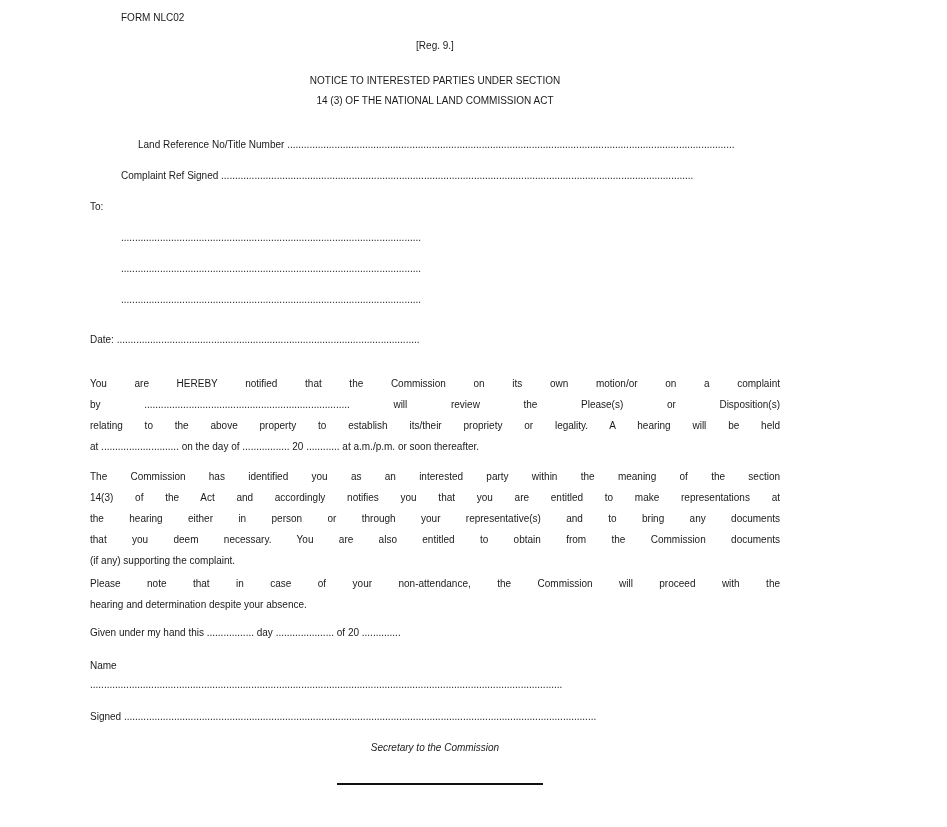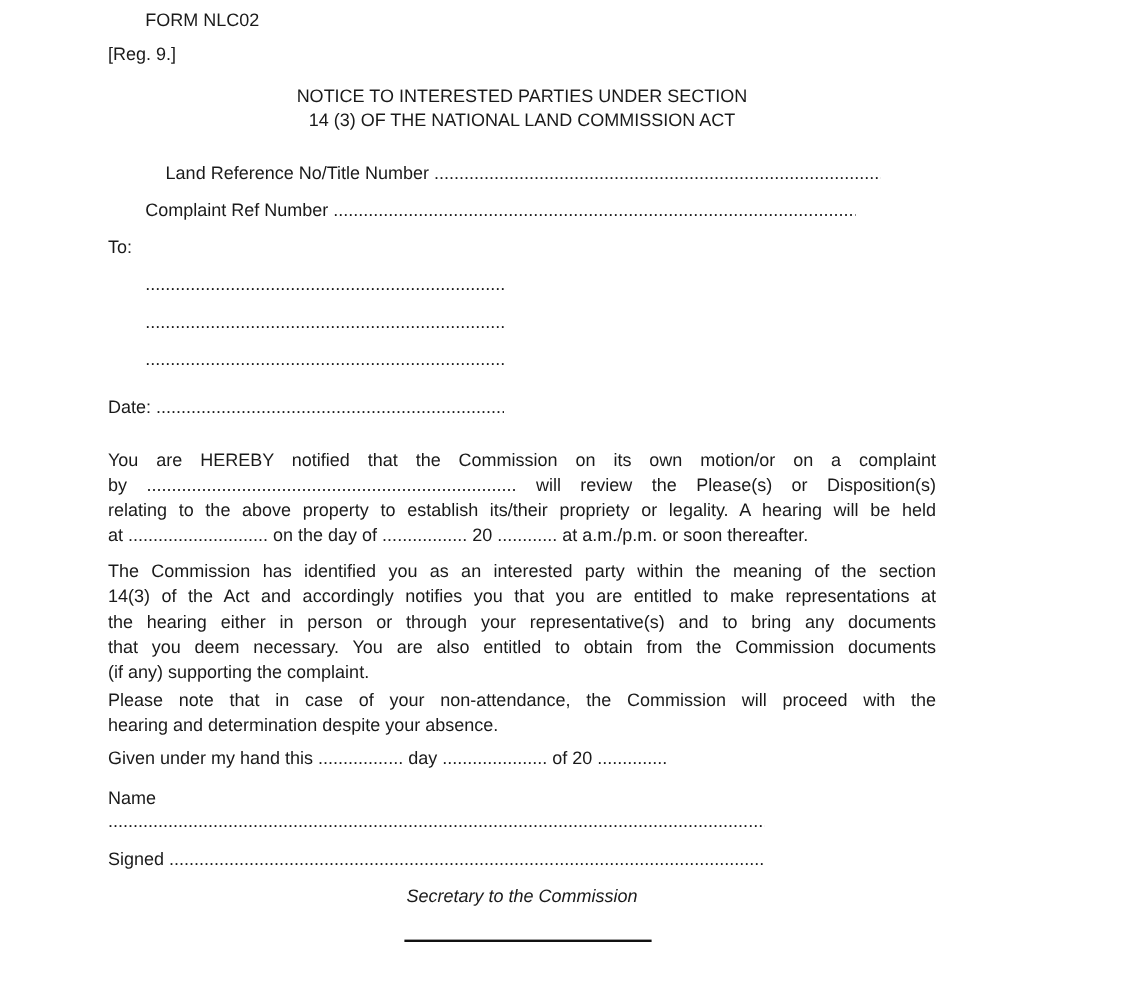--- a/index.html
+++ b/index.html
@@ -6,35 +6,35 @@
     margin: 0;
     padding: 0;
     background: #ffffff;
   }
   .page {
     position: relative;
     width: 947px;
     height: 827px;
     background: #ffffff;
     font-family: "Liberation Sans", sans-serif;
-    font-size: 15px;
+    font-size: 10px;
     color: #1a1a1a;
     overflow: hidden;
   }
   .content {
     position: absolute;
     left: 90px;
     top: 0;
     width: 690px;
   }
   .single { line-height: 19px; white-space: pre; }
   .indent { margin-left: 31px; }
 
   .form-number { margin-top: 8px; }
-  .reg-ref { margin-top: 9px; text-align: left; }
+  .reg-ref { margin-top: 9px; text-align: center; }
 
   .title { margin-top: 16px; text-align: center; line-height: 20px; }
 
   .fill-row { display: flex; line-height: 19px; }
   .fill-row .label { flex: 0 0 auto; white-space: pre; }
   .fill-row .dots { flex: 1 1 auto; overflow: hidden; white-space: pre; }
 
   .land-row { margin-top: 24px; margin-left: 48px; width: 596px; }
   .complaint-row { margin-top: 12px; margin-left: 31px; width: 592px; }
 
@@ -85,21 +85,21 @@
       <div>NOTICE TO INTERESTED PARTIES UNDER SECTION</div>
       <div>14 (3) OF THE NATIONAL LAND COMMISSION ACT</div>
     </div>
 
     <div class="fill-row land-row">
       <span class="label">Land Reference No/Title Number </span>
       <span class="dots">..........................................................................................................................................................................</span>
     </div>
 
     <div class="fill-row complaint-row">
-      <span class="label">Complaint Ref Number </span>
+      <span class="label">Complaint Ref Signed </span>
       <span class="dots">..........................................................................................................................................................................</span>
     </div>
 
     <div class="single to-label">To:</div>
 
     <div class="to-row">..........................................................................................................................................................................</div>
     <div class="to-row">..........................................................................................................................................................................</div>
     <div class="to-row">..........................................................................................................................................................................</div>
 
     <div class="fill-row date-row">

